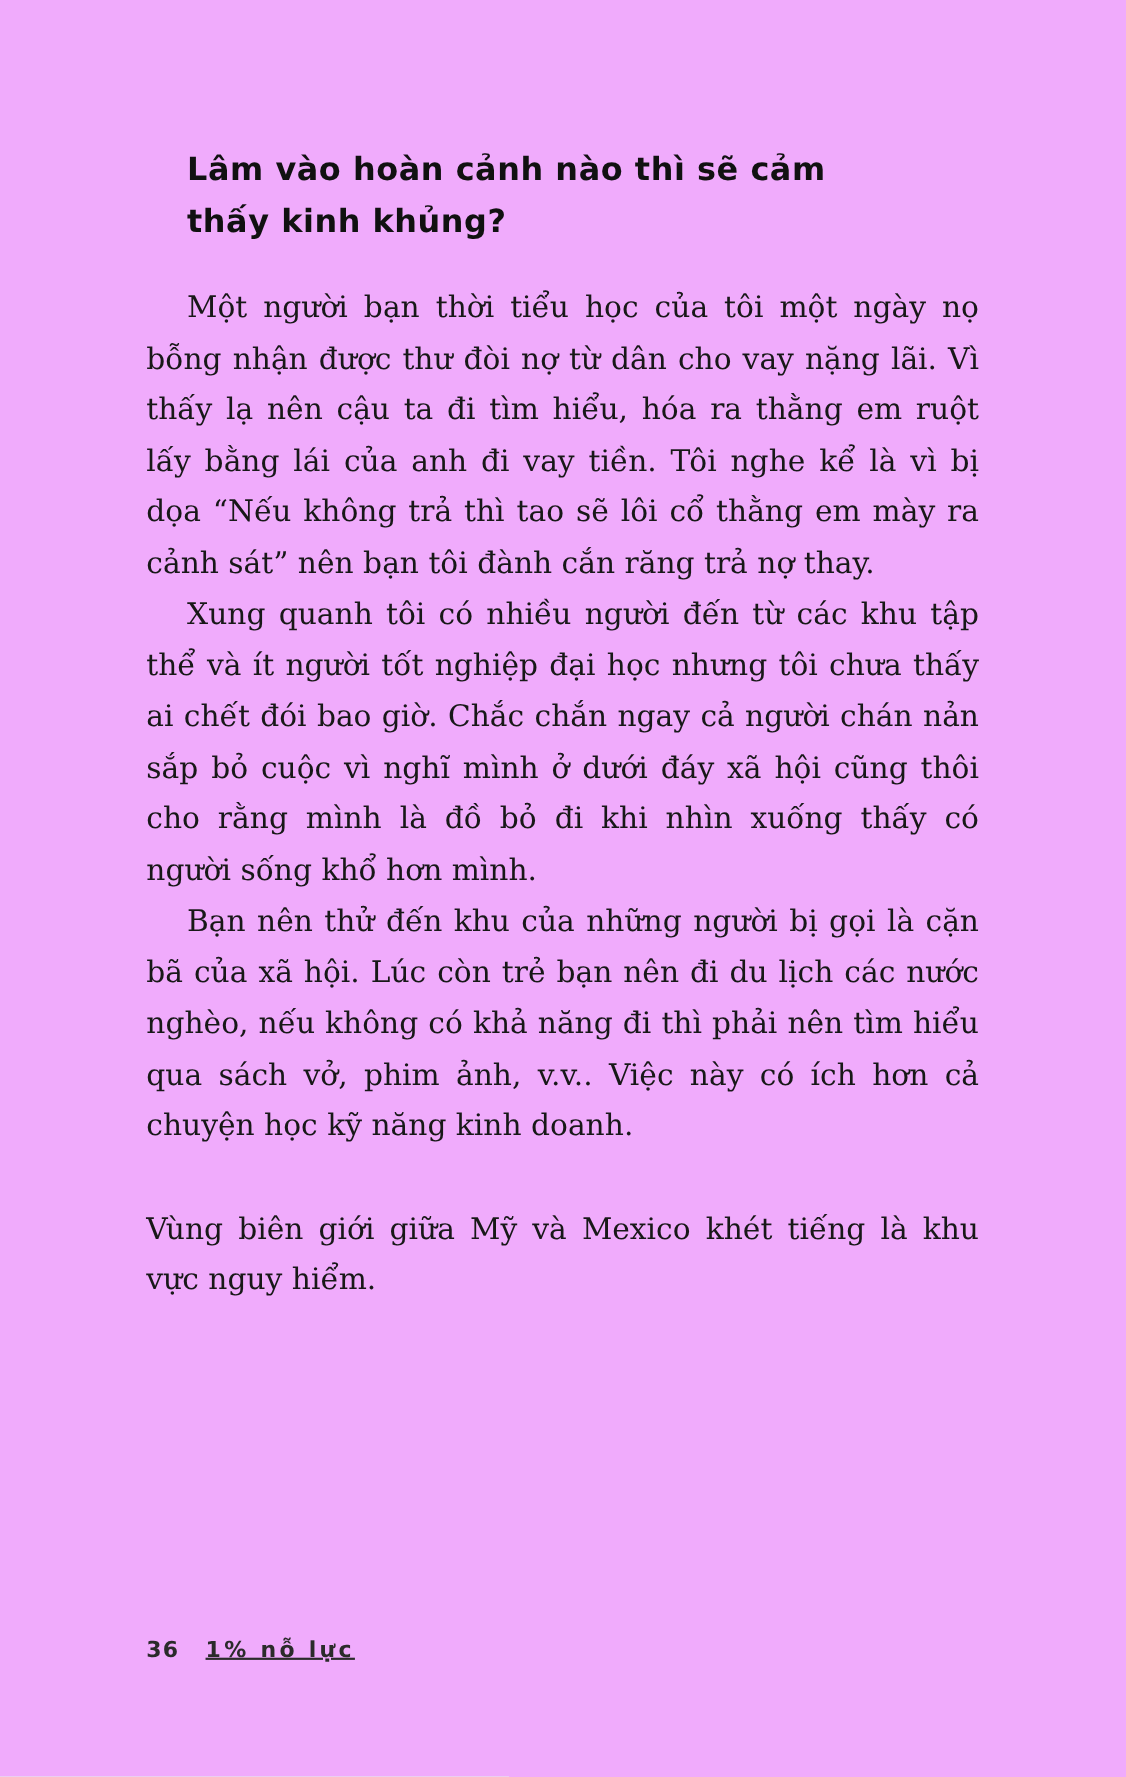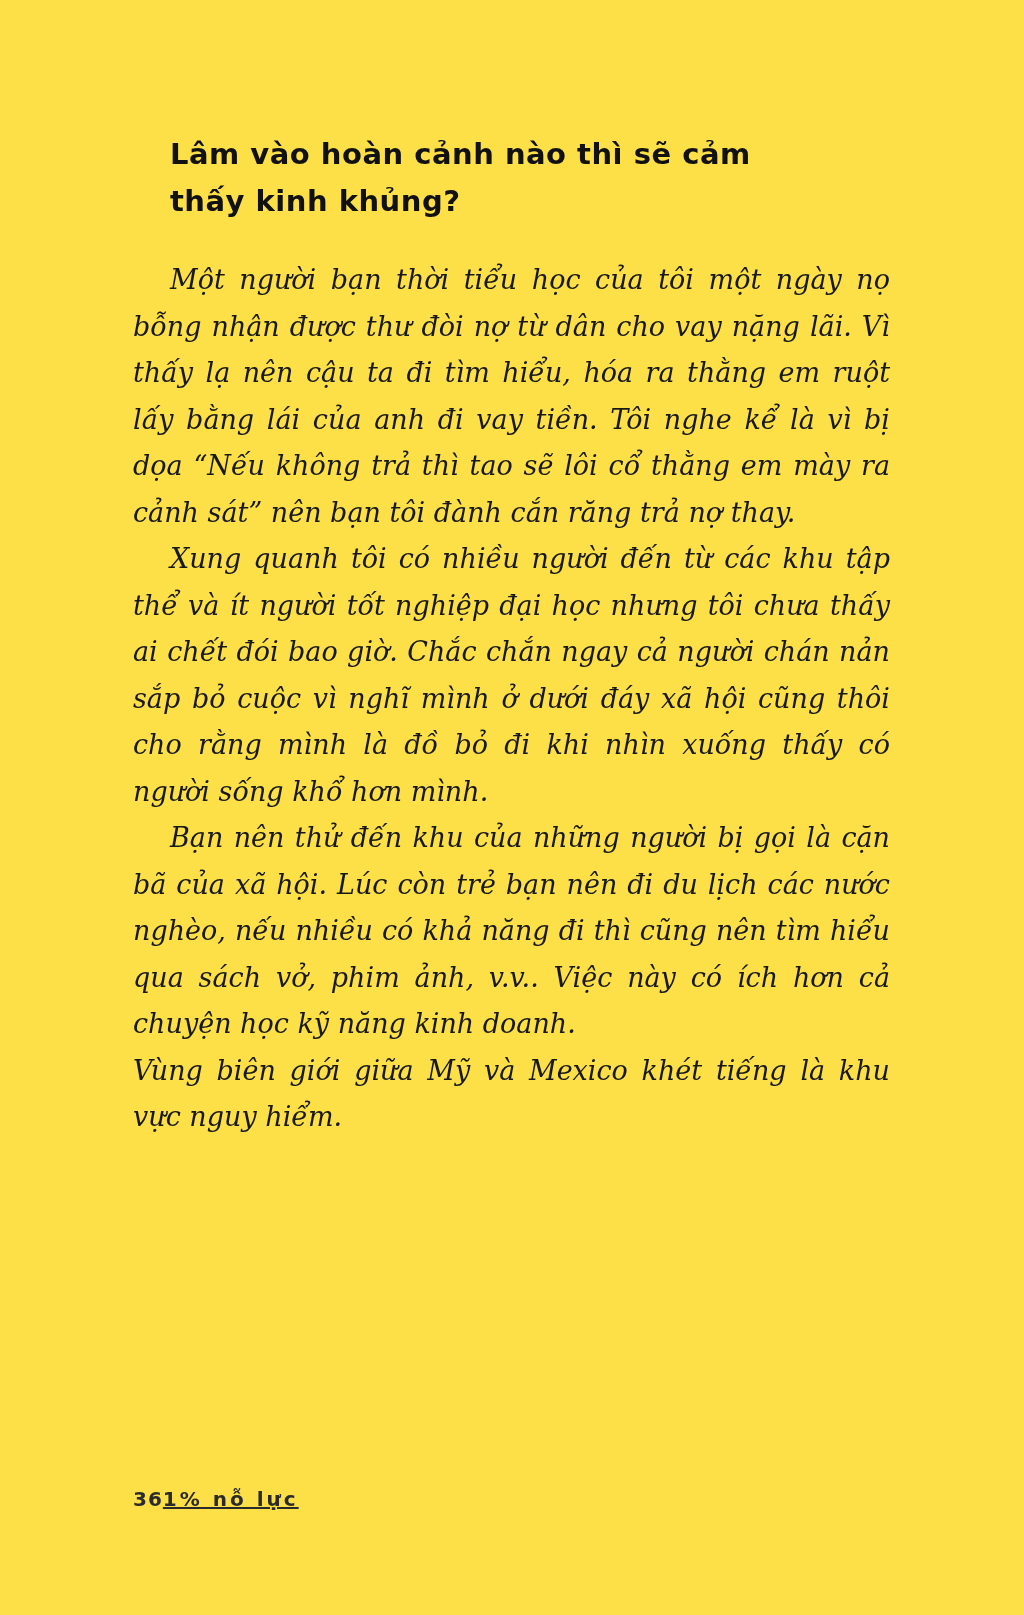--- a/index.html
+++ b/index.html
@@ -5,21 +5,21 @@
   html, body {
     margin: 0;
     padding: 0;
     background: #e9e9e9;
   }
   .page {
     position: relative;
     width: 1024px;
     height: 1615px;
     margin: 0 auto;
-    background: #fde047;
+    background: #f0abfc;
     color: #1b1b1b;
     overflow: hidden;
     box-sizing: border-box;
     padding: 131px 134px 0 133px;
   }
   .heading {
     font-family: "DejaVu Sans", "Liberation Sans", sans-serif;
     font-weight: bold;
     font-size: 29px;
     line-height: 47px;
@@ -31,36 +31,37 @@
   .body-text {
     font-family: "DejaVu Serif", "Liberation Serif", serif;
     font-size: 27px;
     line-height: 46.5px;
     text-align: justify;
     color: #181818;
   }
   .body-text p {
     margin: 0;
     padding: 0;
-    font-style: italic;
   }
   .body-text p.indent {
     text-indent: 37px;
   }
   .body-text p.gap-before {
+    margin-top: 47px;
   }
   .footer {
     position: absolute;
     left: 133px;
     bottom: 104px;
     font-family: "DejaVu Sans", "Liberation Sans", sans-serif;
     font-size: 20px;
     color: #2b2b2b;
     display: flex;
     align-items: baseline;
+    gap: 24px;
   }
   .footer .page-number {
     font-weight: bold;
     letter-spacing: 1px;
   }
   .footer .running-title {
     font-weight: bold;
     letter-spacing: 3px;
     text-decoration: underline;
   }
@@ -68,21 +69,21 @@
 </head>
 <body>
 
 <div class="page">
 
   <h1 class="heading">Lâm vào hoàn cảnh nào thì sẽ cảm thấy kinh khủng?</h1>
 
   <div class="body-text">
     <p class="indent">Một người bạn thời tiểu học của tôi một ngày nọ bỗng nhận được thư đòi nợ từ dân cho vay nặng lãi. Vì thấy lạ nên cậu ta đi tìm hiểu, hóa ra thằng em ruột lấy bằng lái của anh đi vay tiền. Tôi nghe kể là vì bị dọa “Nếu không trả thì tao sẽ lôi cổ thằng em mày ra cảnh sát” nên bạn tôi đành cắn răng trả nợ thay.</p>
     <p class="indent">Xung quanh tôi có nhiều người đến từ các khu tập thể và ít người tốt nghiệp đại học nhưng tôi chưa thấy ai chết đói bao giờ. Chắc chắn ngay cả người chán nản sắp bỏ cuộc vì nghĩ mình ở dưới đáy xã hội cũng thôi cho rằng mình là đồ bỏ đi khi nhìn xuống thấy có người sống khổ hơn mình.</p>
-    <p class="indent">Bạn nên thử đến khu của những người bị gọi là cặn bã của xã hội. Lúc còn trẻ bạn nên đi du lịch các nước nghèo, nếu nhiều có khả năng đi thì cũng nên tìm hiểu qua sách vở, phim ảnh, v.v.. Việc này có ích hơn cả chuyện học kỹ năng kinh doanh.</p>
+    <p class="indent">Bạn nên thử đến khu của những người bị gọi là cặn bã của xã hội. Lúc còn trẻ bạn nên đi du lịch các nước nghèo, nếu không có khả năng đi thì phải nên tìm hiểu qua sách vở, phim ảnh, v.v.. Việc này có ích hơn cả chuyện học kỹ năng kinh doanh.</p>
     <p class="gap-before">Vùng biên giới giữa Mỹ và Mexico khét tiếng là khu vực nguy hiểm.</p>
   </div>
 
   <div class="footer">
     <span class="page-number">36</span>
     <span class="running-title">1% nỗ lực</span>
   </div>
 
 </div>
 

